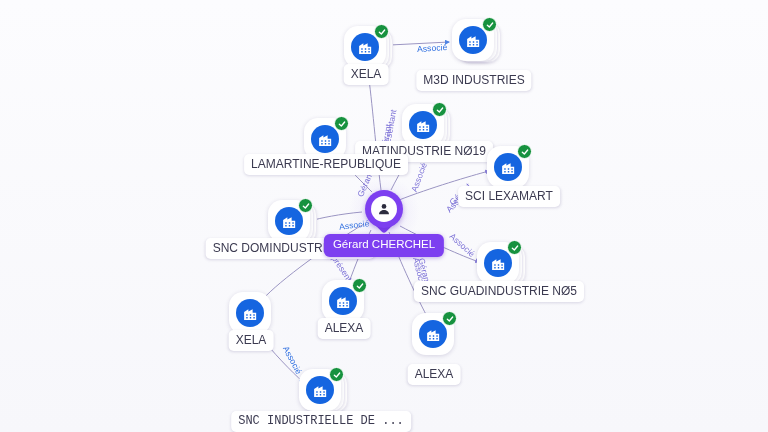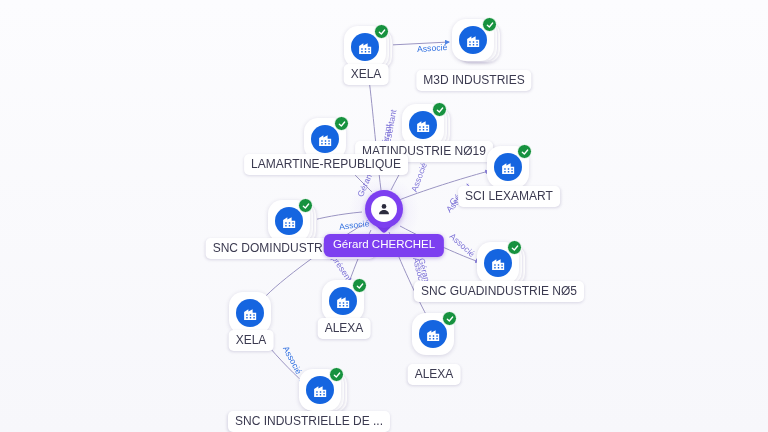--- a/index.html
+++ b/index.html
@@ -376,21 +376,21 @@
               </svg>
             </div>
           </div>
           <div class="badge">
             <svg viewBox="0 0 24 24" fill="none" stroke="#ffffff" stroke-width="4" stroke-linecap="round" stroke-linejoin="round">
               <path d="M4 12.5 L10 18 L20 6"></path>
             </svg>
           </div>
         </div>
       </div>
-      <div class="node-label" style="left: 309px; top: 411px;">SNC INDUSTRIELLE DE ...</div>
+      <div class="node-label" style="left: 321px; top: 411px; font-family: Liberation Mono, monospace;">SNC INDUSTRIELLE DE ...</div>
     </div>
 
   <div class="person-node" id="person-node" style="left: 384px; top: 212px;">
     <div class="halo"></div>
     <div class="pin">
       <div class="pin-tip"></div>
       <div class="pin-body"></div>
       <div class="pin-inner">
         <svg viewBox="0 0 24 24" fill="#2c2c3e" aria-hidden="true">
           <circle cx="12" cy="7.5" r="4"></circle>

